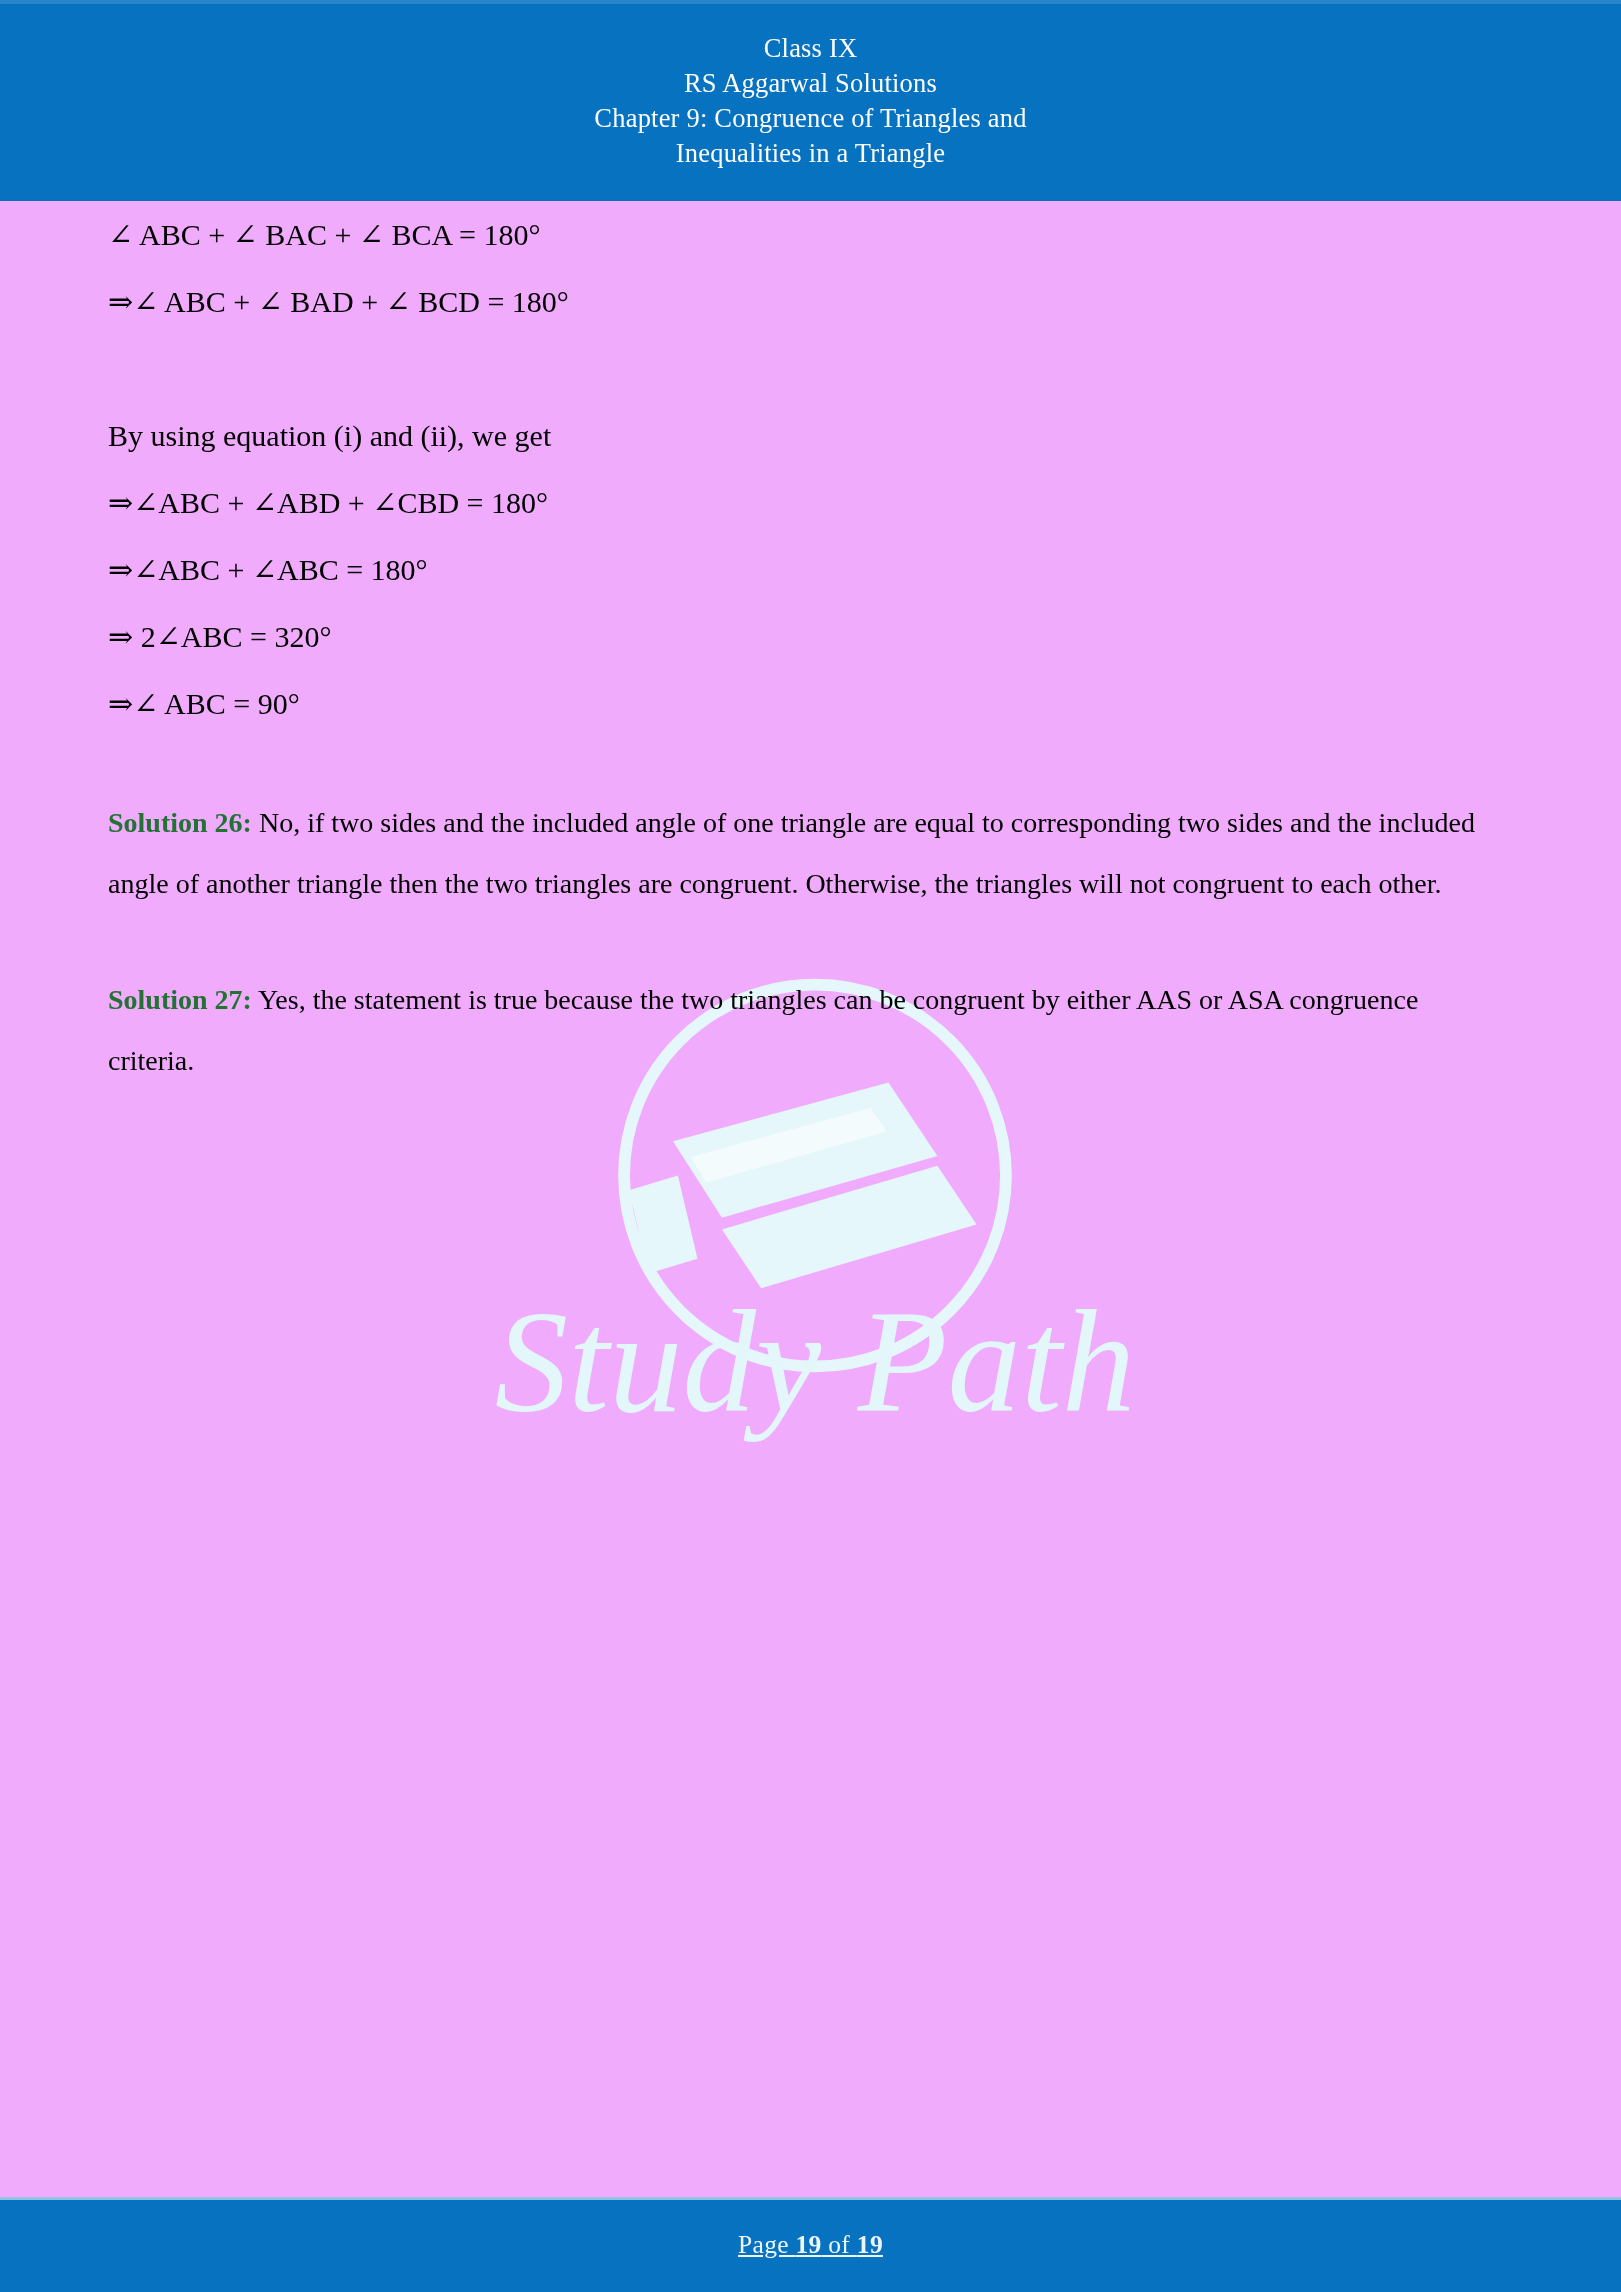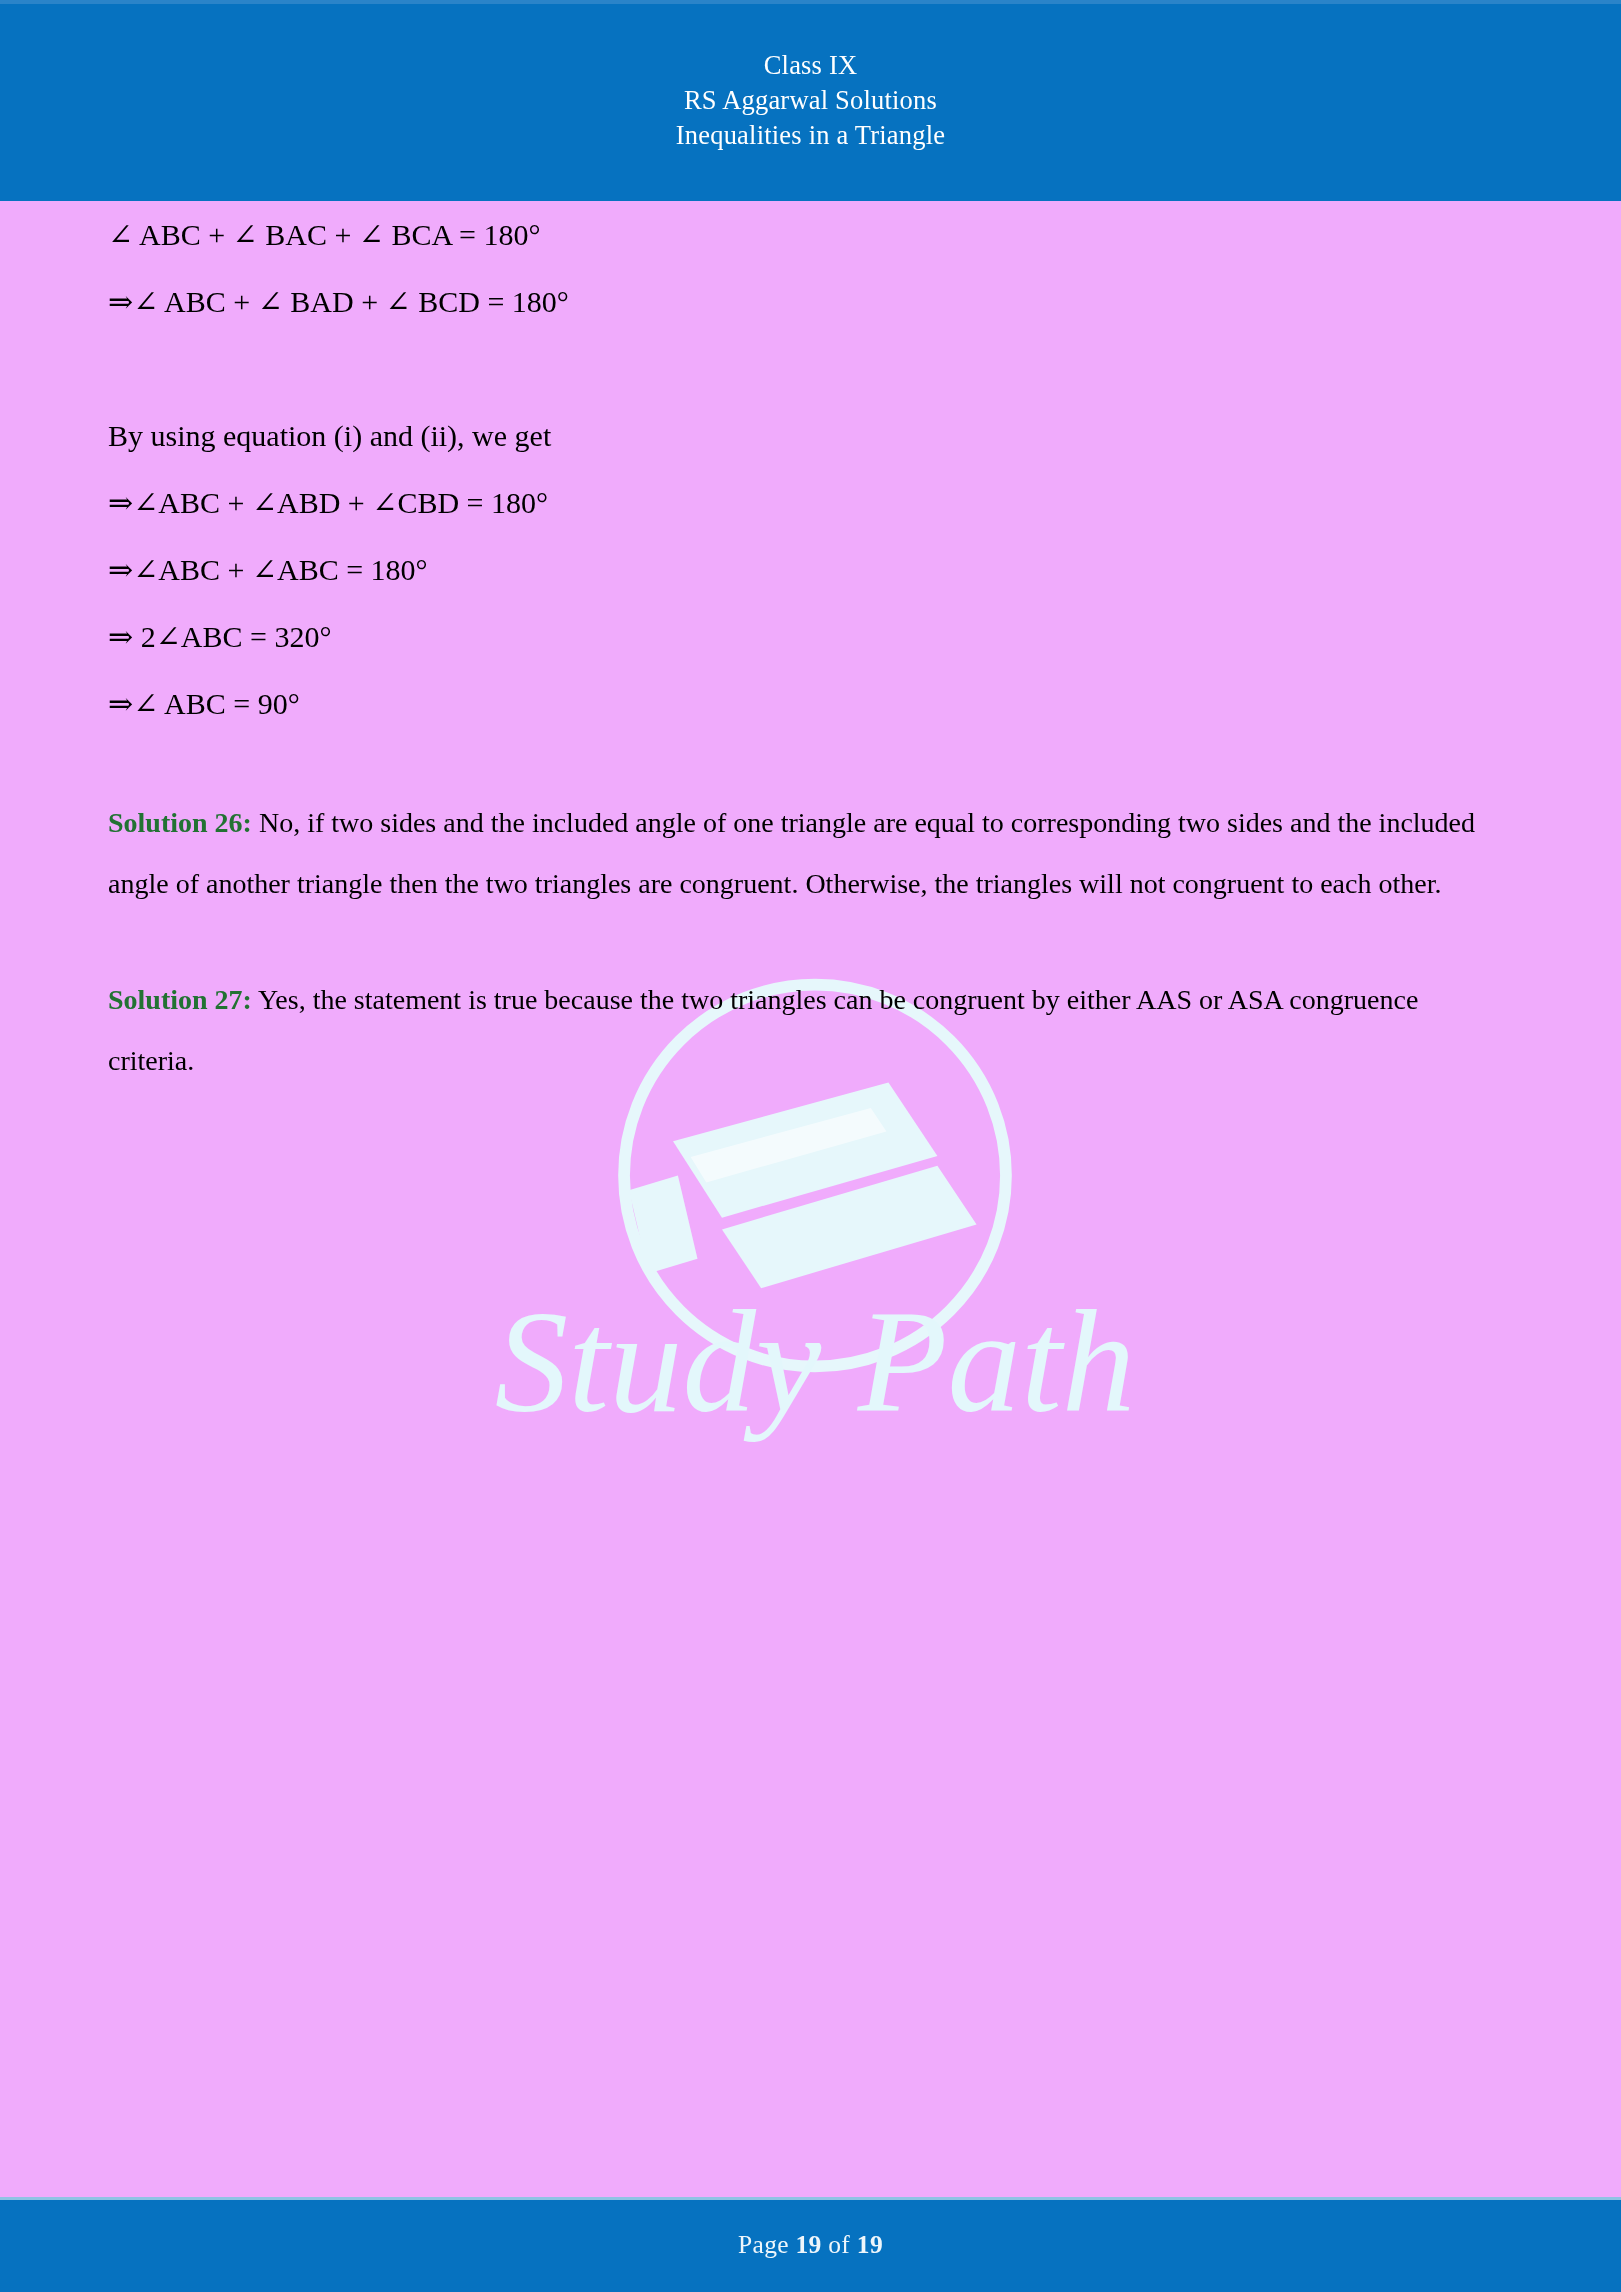--- a/index.html
+++ b/index.html
@@ -122,32 +122,34 @@
     width: 1621px;
     height: 2.9px;
     background: #8fc3e4;
   }
   .footer-text {
     color: #eef6fb;
     font-size: 25.5px;
     letter-spacing: 0.3px;
     font-family: "Liberation Serif", "DejaVu Serif", serif;
     white-space: nowrap;
+    text-decoration: underline;
   }
   .footer-text b { font-weight: bold; }
 </style>
 </head>
 <body>
 
 <div class="page">
 
   <div class="header">
     <div class="header-top-rule"></div>
     <div class="header-line">Class IX</div>
     <div class="header-line">RS Aggarwal Solutions</div>
+    <div class="header-line">Chapter 9: Congruence of Triangles and</div>
     <div class="header-line">Inequalities in a Triangle</div>
   </div>
 
   <div class="watermark">
     <svg class="wm-svg" viewBox="0 0 790 530" xmlns="http://www.w3.org/2000/svg" aria-hidden="true">
       <g fill="none" stroke="#e6f7fb" stroke-width="12">
         <circle cx="395" cy="215" r="195"></circle>
       </g>
       <g fill="#e6f7fb">
         <path d="M250 180 L470 120 L520 195 L300 258 Z"></path>

